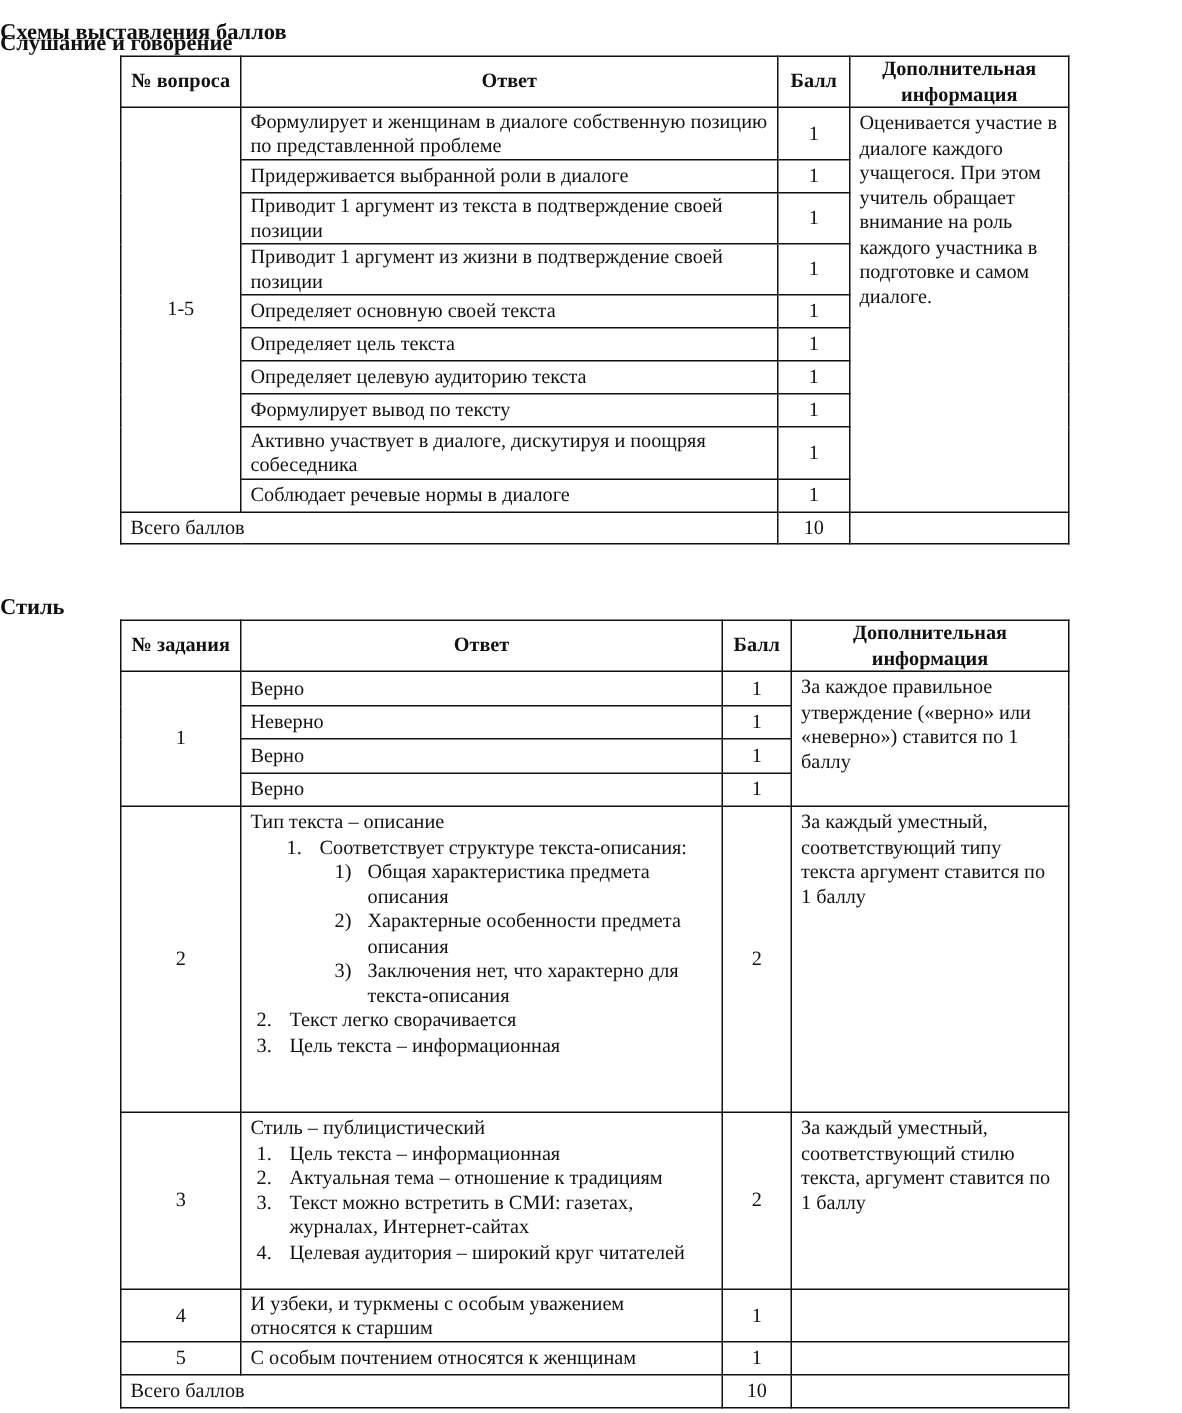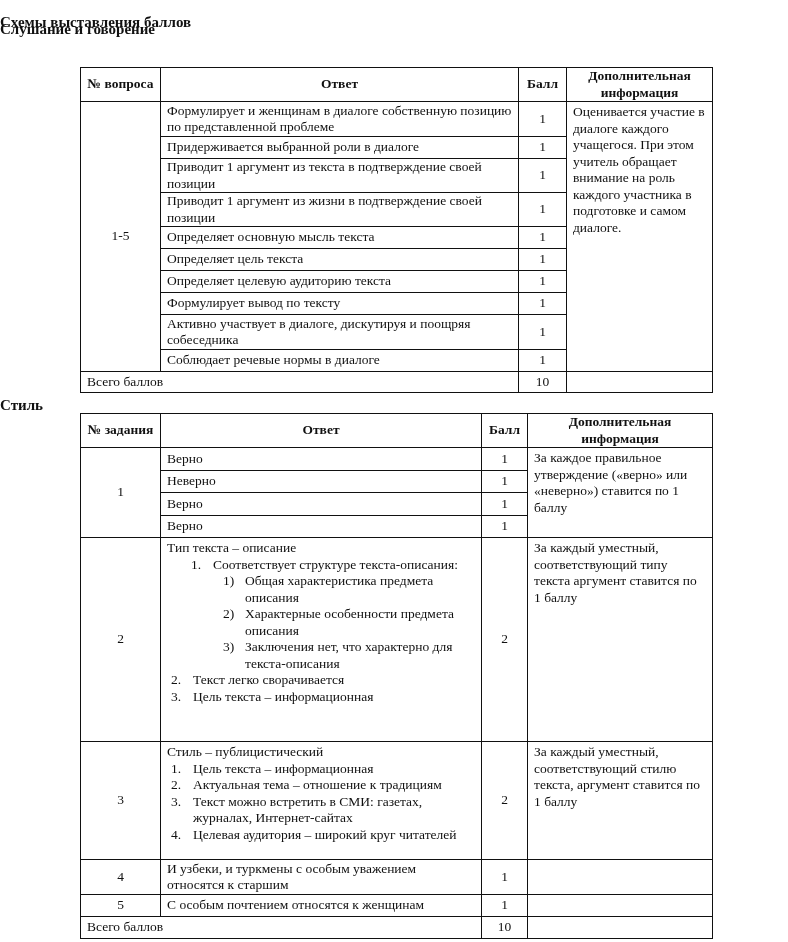--- a/index.html
+++ b/index.html
@@ -22,21 +22,21 @@
   .sub2 .n { width:22px; }
   .lvl { padding-left:4px; }
   .lvl .n { width:22px; }
 </style>
 </head>
 <body>
 
 <div class="title" style="top:13px;">Схемы выставления баллов</div>
 <div class="title" style="top:20px;">Слушание и говорение</div>
 
-<table class="outer" style="top:67px; width:632px;">
+<table class="outer" style="top:37px; width:632px;">
   <colgroup>
     <col style="width:80px">
       <col style="width:358px">
       <col style="width:48px">
       <col style="width:146px">
   </colgroup>
   <tbody>
       <tr style="height:34px;">
     <th>№ вопроса</th>
     <th>Ответ</th>
@@ -55,21 +55,21 @@
   </tr>
   <tr style="height:32px;padding-left:32px;">
     <td>Приводит 1 аргумент из текста в подтверждение своей позиции</td>
     <td class="c">1</td>
   </tr>
   <tr style="height:34px;">
     <td>Приводит 1 аргумент из жизни в подтверждение своей позиции</td>
     <td class="c">1</td>
   </tr>
   <tr style="height:22px;">
-    <td>Определяет основную мысль текста</td>
+    <td>Определяет основную своей текста</td>
     <td class="c">1</td>
   </tr>
   <tr style="height:22px;margin-left:44px;">
     <td>Определяет цель текста</td>
     <td class="c">1</td>
   </tr>
   <tr style="height:22px;">
     <td>Определяет целевую аудиторию текста</td>
     <td class="c">1</td>
   </tr>

